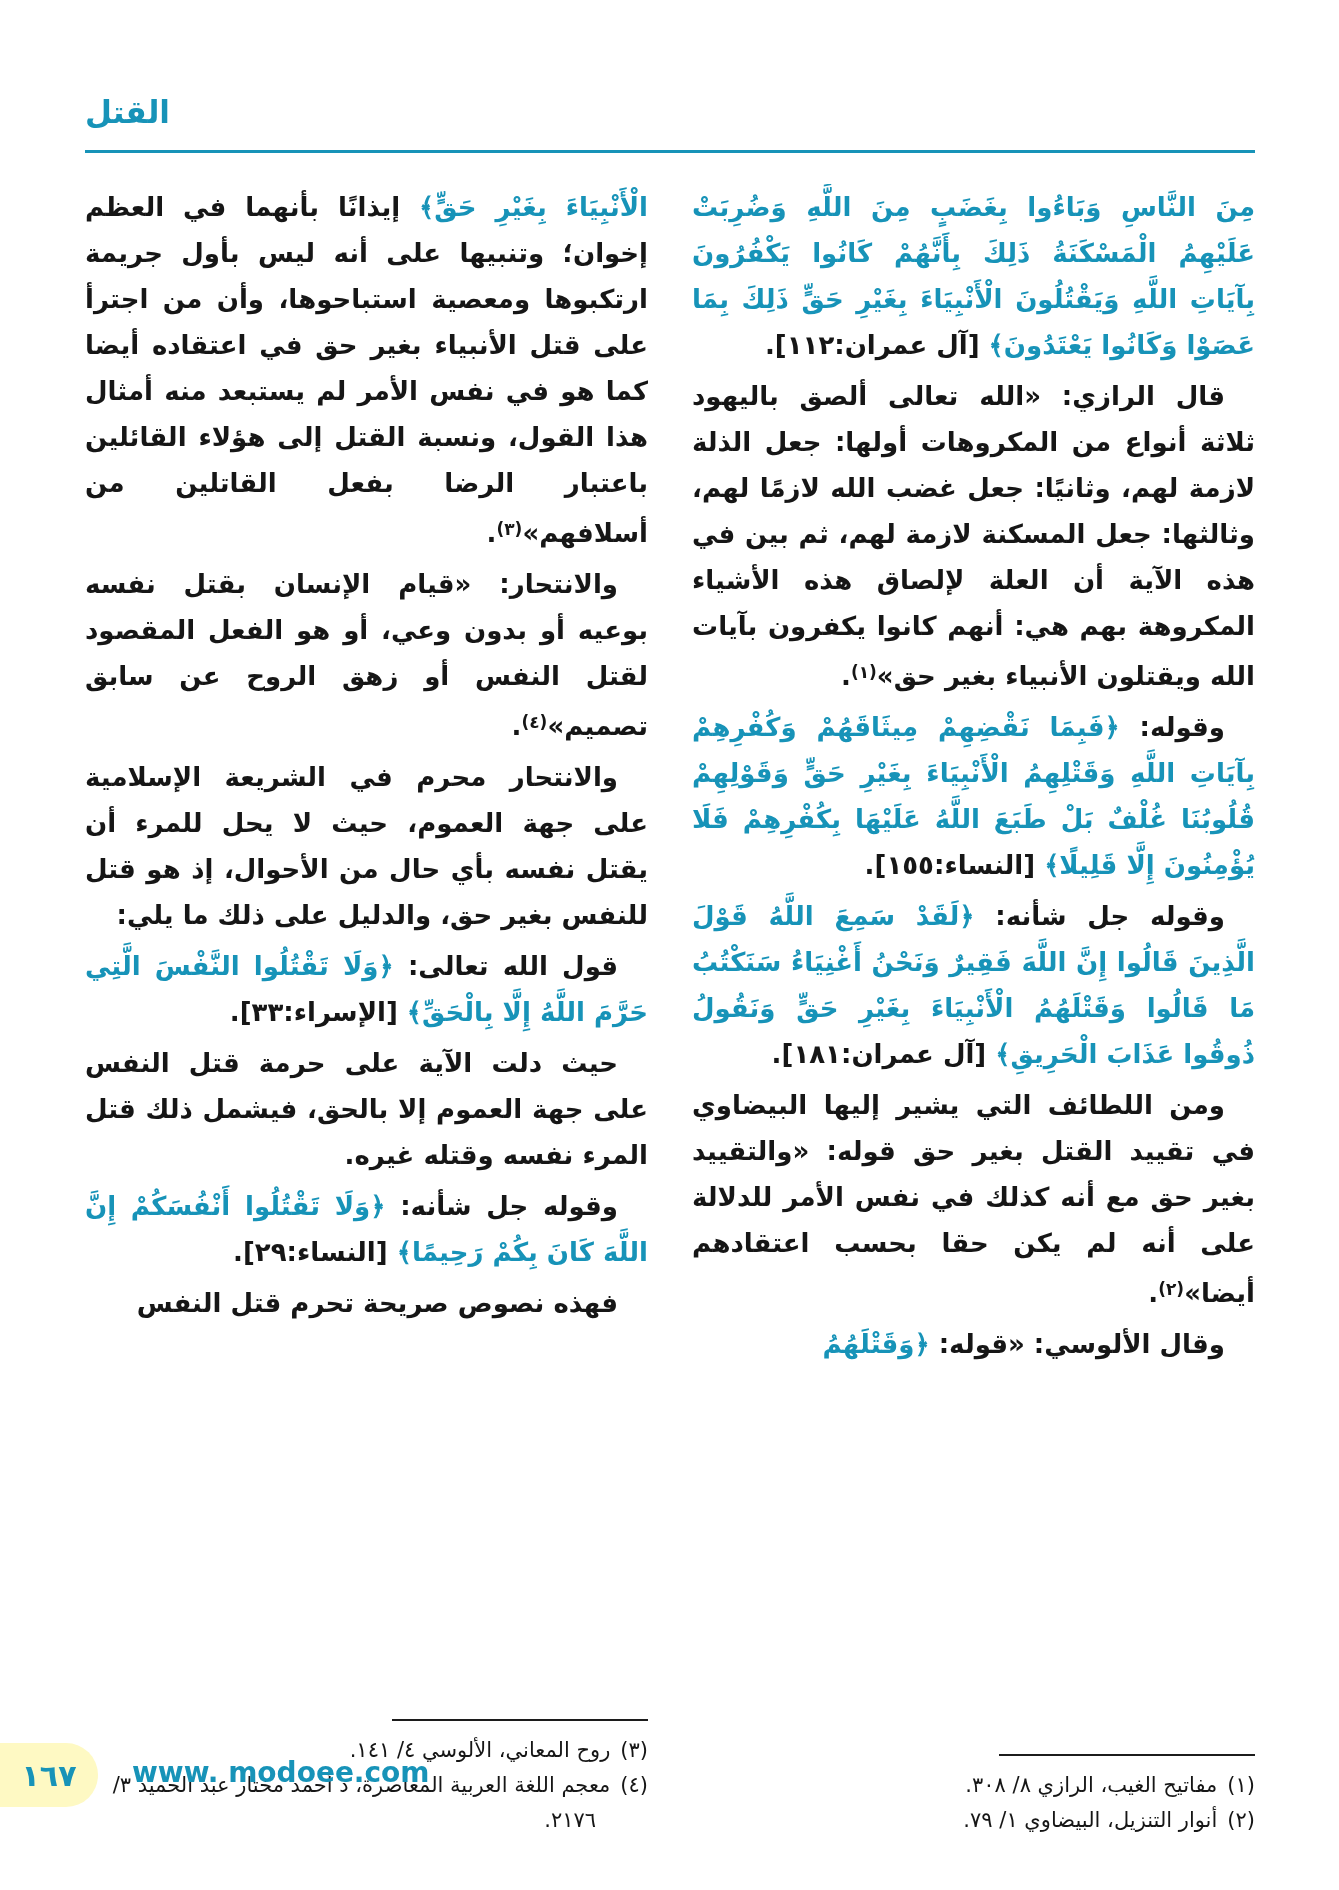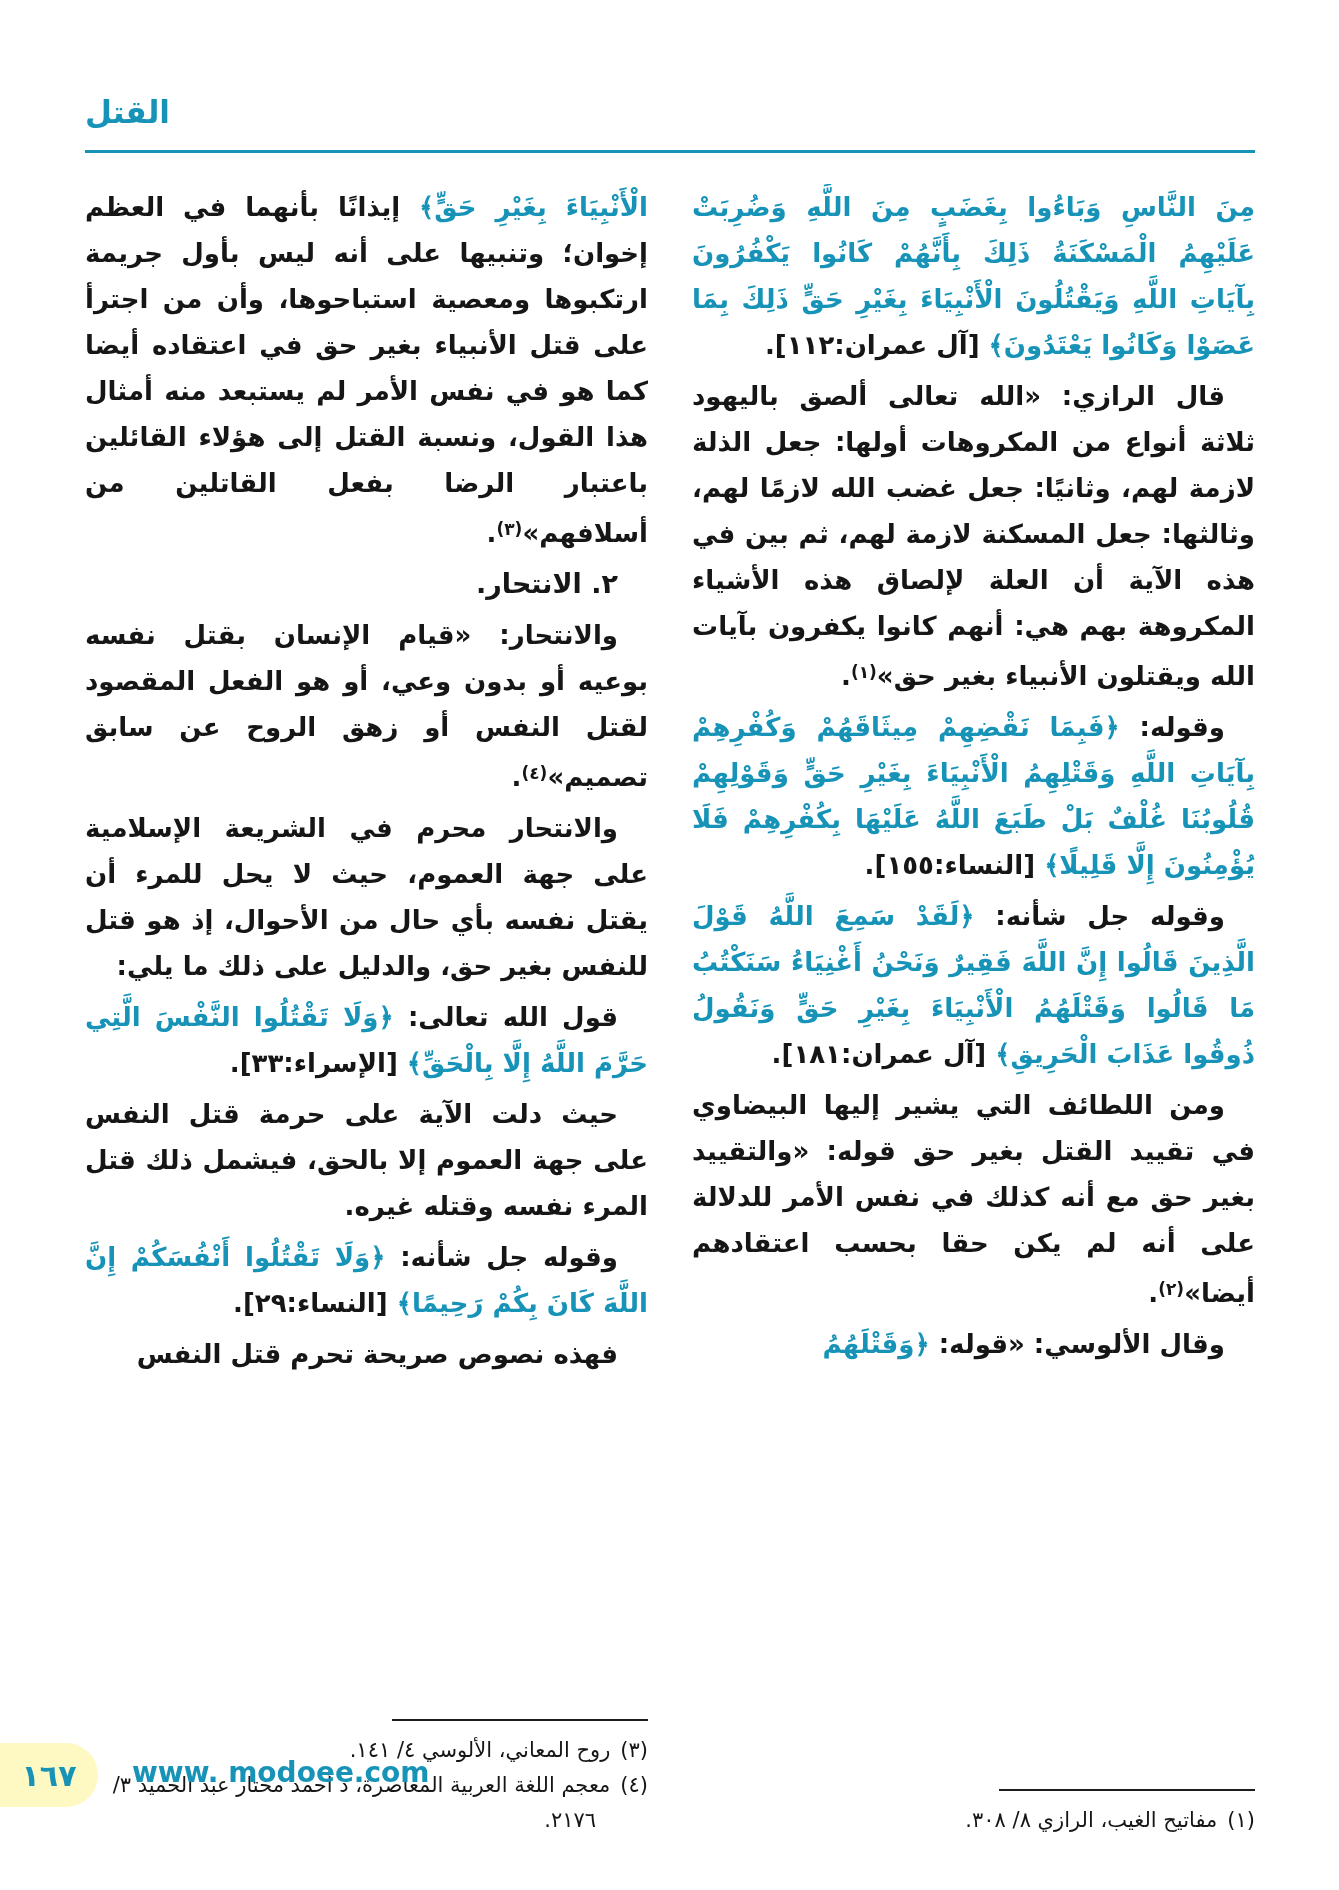--- a/index.html
+++ b/index.html
@@ -71,28 +71,28 @@
           <p class="para"><span class="run-text">قال الرازي: «الله تعالى ألصق باليهود ثلاثة أنواع من المكروهات أولها: جعل الذلة لازمة لهم، وثانيًا: جعل غضب الله لازمًا لهم، وثالثها: جعل المسكنة لازمة لهم، ثم بين في هذه الآية أن العلة لإلصاق هذه الأشياء المكروهة بهم هي: أنهم كانوا يكفرون بآيات الله ويقتلون الأنبياء بغير حق»</span><span class="run-fn">(١)</span><span class="run-text">.</span></p>
           <p class="para"><span class="run-text">وقوله: </span><span class="run-quran">﴿فَبِمَا نَقْضِهِمْ مِيثَاقَهُمْ وَكُفْرِهِمْ بِآيَاتِ اللَّهِ وَقَتْلِهِمُ الْأَنْبِيَاءَ بِغَيْرِ حَقٍّ وَقَوْلِهِمْ قُلُوبُنَا غُلْفٌ بَلْ طَبَعَ اللَّهُ عَلَيْهَا بِكُفْرِهِمْ فَلَا يُؤْمِنُونَ إِلَّا قَلِيلًا﴾ </span><span class="run-ref">[النساء:١٥٥].</span></p>
           <p class="para"><span class="run-text">وقوله جل شأنه: </span><span class="run-quran">﴿لَقَدْ سَمِعَ اللَّهُ قَوْلَ الَّذِينَ قَالُوا إِنَّ اللَّهَ فَقِيرٌ وَنَحْنُ أَغْنِيَاءُ سَنَكْتُبُ مَا قَالُوا وَقَتْلَهُمُ الْأَنْبِيَاءَ بِغَيْرِ حَقٍّ وَنَقُولُ ذُوقُوا عَذَابَ الْحَرِيقِ﴾ </span><span class="run-ref">[آل عمران:١٨١].</span></p>
           <p class="para"><span class="run-text">ومن اللطائف التي يشير إليها البيضاوي في تقييد القتل بغير حق قوله: «والتقييد بغير حق مع أنه كذلك في نفس الأمر للدلالة على أنه لم يكن حقا بحسب اعتقادهم أيضا»</span><span class="run-fn">(٢)</span><span class="run-text">.</span></p>
           <p class="para"><span class="run-text">وقال الألوسي: «قوله: </span><span class="run-quran">﴿وَقَتْلَهُمُ</span></p>
         </div>
       <div class="footnotes">
         <div class="fn-rule"></div>
         <div class="fn-list">
             <div class="footnote"><span class="fn-marker">(١)</span><span class="fn-text">مفاتيح الغيب، الرازي ٨/ ٣٠٨.</span></div>
+            <div class="footnote"><span class="fn-marker">(٢)</span><span class="fn-text">أنوار التنزيل، البيضاوي ١/ ٧٩.</span></div>
           </div>
       </div>
     </section>
 
     <section class="column">
       <div class="column-body">
           <p class="para no-indent"><span class="run-quran">الْأَنْبِيَاءَ بِغَيْرِ حَقٍّ﴾ </span><span class="run-text">إيذانًا بأنهما في العظم إخوان؛ وتنبيها على أنه ليس بأول جريمة ارتكبوها ومعصية استباحوها، وأن من اجترأ على قتل الأنبياء بغير حق في اعتقاده أيضا كما هو في نفس الأمر لم يستبعد منه أمثال هذا القول، ونسبة القتل إلى هؤلاء القائلين باعتبار الرضا بفعل القاتلين من أسلافهم»</span><span class="run-fn">(٣)</span><span class="run-text">.</span></p>
-          <p class="para heading"><span class="run-text">٢. الانتحار.</span></p>
           <p class="para"><span class="run-text">والانتحار: «قيام الإنسان بقتل نفسه بوعيه أو بدون وعي، أو هو الفعل المقصود لقتل النفس أو زهق الروح عن سابق تصميم»</span><span class="run-fn">(٤)</span><span class="run-text">.</span></p>
           <p class="para"><span class="run-text">والانتحار محرم في الشريعة الإسلامية على جهة العموم، حيث لا يحل للمرء أن يقتل نفسه بأي حال من الأحوال، إذ هو قتل للنفس بغير حق، والدليل على ذلك ما يلي:</span></p>
           <p class="para"><span class="run-text">قول الله تعالى: </span><span class="run-quran">﴿وَلَا تَقْتُلُوا النَّفْسَ الَّتِي حَرَّمَ اللَّهُ إِلَّا بِالْحَقِّ﴾ </span><span class="run-ref">[الإسراء:٣٣].</span></p>
           <p class="para"><span class="run-text">حيث دلت الآية على حرمة قتل النفس على جهة العموم إلا بالحق، فيشمل ذلك قتل المرء نفسه وقتله غيره.</span></p>
           <p class="para"><span class="run-text">وقوله جل شأنه: </span><span class="run-quran">﴿وَلَا تَقْتُلُوا أَنْفُسَكُمْ إِنَّ اللَّهَ كَانَ بِكُمْ رَحِيمًا﴾ </span><span class="run-ref">[النساء:٢٩].</span></p>
           <p class="para"><span class="run-text">فهذه نصوص صريحة تحرم قتل النفس</span></p>
         </div>
       <div class="footnotes">
         <div class="fn-rule"></div>
         <div class="fn-list">

